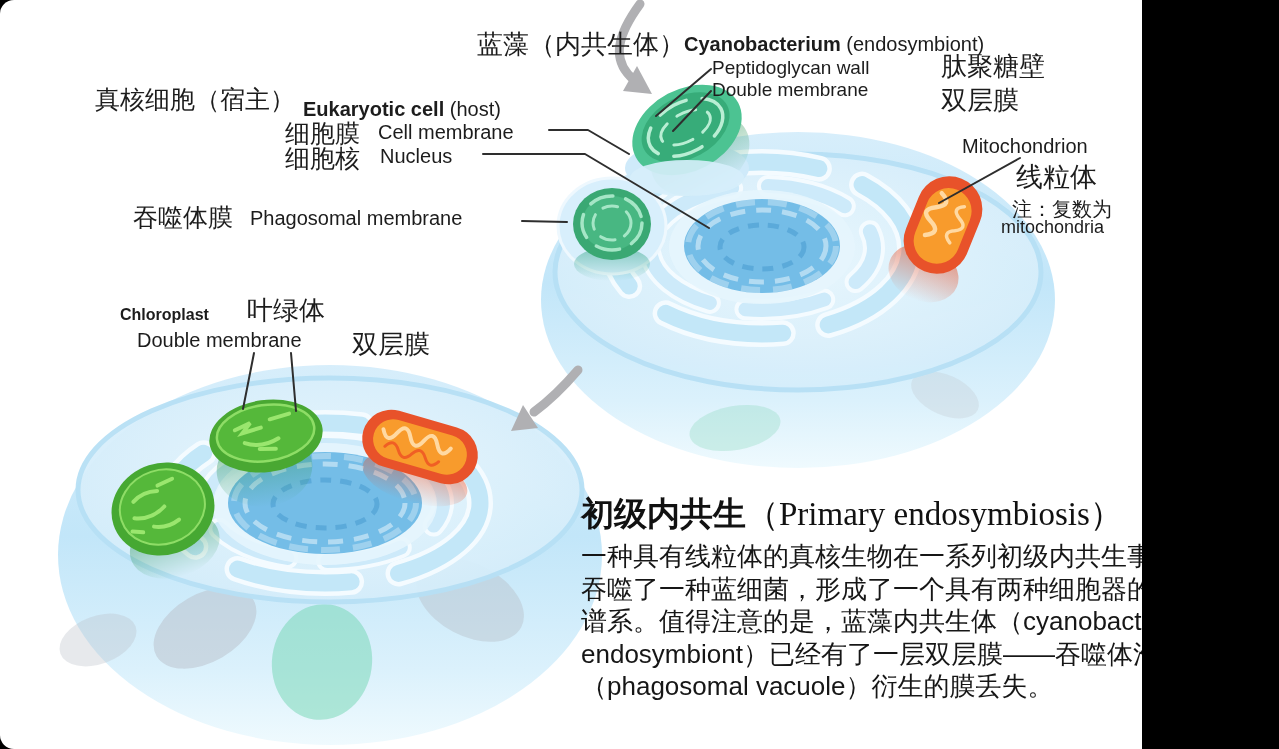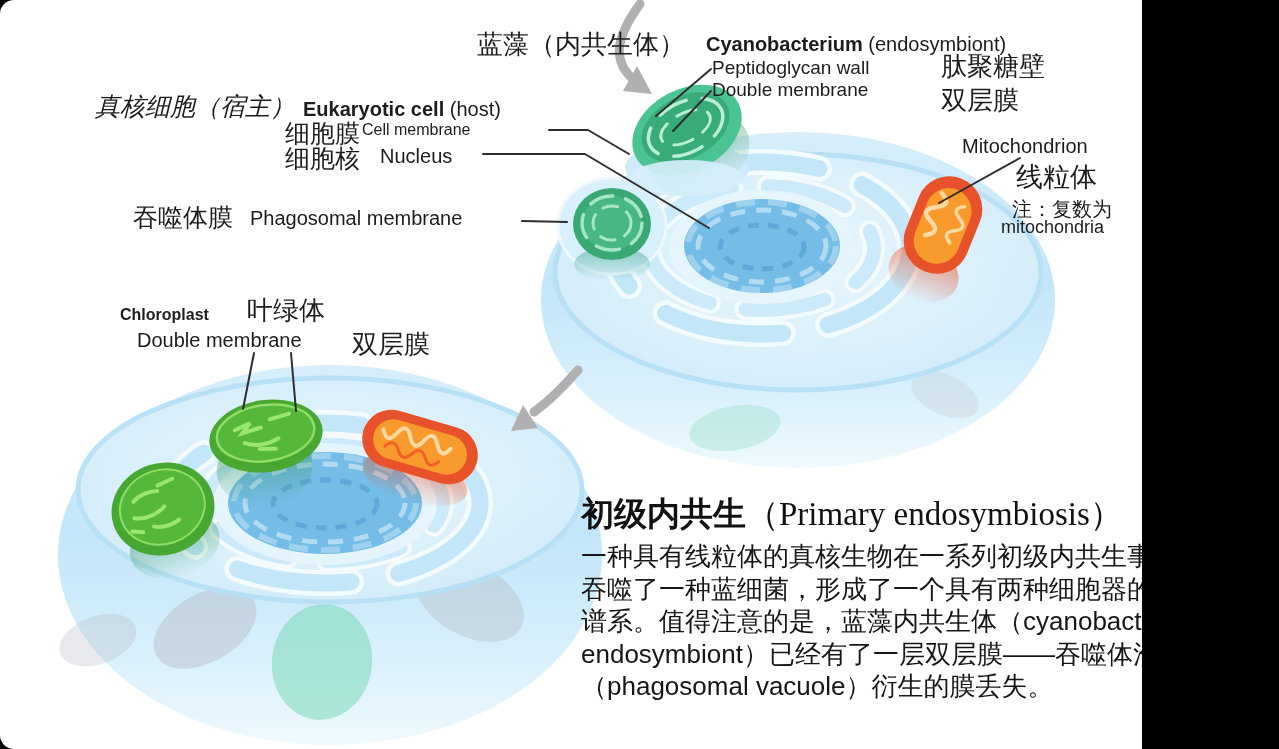--- a/index.html
+++ b/index.html
@@ -171,32 +171,32 @@
 
     <g>
       <path d="M640,4 C618,34 610,60 634,80" fill="none" stroke="#b0b0b3" stroke-width="9" stroke-linecap="round"></path>
       <polygon points="652,94 623,91 637,66" fill="#b0b0b3"></polygon>
       <path d="M578,370 C560,391 549,401 534,412" fill="none" stroke="#b0b0b3" stroke-width="9" stroke-linecap="round"></path>
       <polygon points="511,431 538,428 523,405" fill="#b0b0b3"></polygon>
     </g>
   </svg>
 
   <div class="lbl" style="left:477px;top:30px;font-size:26px;">蓝藻（内共生体）</div>
-  <div class="lbl" style="left:684px;top:33px;font-size:20px;margin-left:22px;"><span class="b">Cyanobacterium</span><span> (endosymbiont)</span></div>
+  <div class="lbl" style="left:684px;top:33px;font-size:20px;"><span class="b">Cyanobacterium</span><span> (endosymbiont)</span></div>
 
   <div class="lbl" style="left:712px;top:57px;font-size:19px;">Peptidoglycan wall</div>
   <div class="lbl" style="left:712px;top:79px;font-size:19px;">Double membrane</div>
   <div class="lbl" style="left:941px;top:52px;font-size:26px;">肽聚糖壁</div>
   <div class="lbl" style="left:941px;top:86px;font-size:26px;">双层膜</div>
 
-  <div class="lbl" style="left:95px;top:92px;font-size:25px;font-style:italic;">真核细胞（宿主）</div>
+  <div class="lbl" style="left:95px;top:85px;font-size:25px;">真核细胞（宿主）</div>
   <div class="lbl" style="left:303px;top:98px;font-size:20px;"><span class="b">Eukaryotic cell</span><span> (host)</span></div>
 
   <div class="lbl" style="left:285px;top:119px;font-size:25px;">细胞膜</div>
-  <div class="lbl" style="left:362px;top:121px;font-size:16px;">Cell membrane</div>
+  <div class="lbl" style="left:378px;top:121px;font-size:20px;">Cell membrane</div>
 
   <div class="lbl" style="left:285px;top:144px;font-size:25px;">细胞核</div>
   <div class="lbl" style="left:380px;top:145px;font-size:20px;">Nucleus</div>
 
   <div class="lbl" style="left:133px;top:203px;font-size:25px;">吞噬体膜</div>
   <div class="lbl" style="left:250px;top:207px;font-size:20px;">Phagosomal membrane</div>
 
   <div class="lbl" style="left:962px;top:135px;font-size:20px;">Mitochondrion</div>
   <div class="lbl" style="left:1016px;top:162px;font-size:27px;">线粒体</div>
   <div class="lbl" style="left:1012px;top:198px;font-size:20px;">注：复数为</div>

